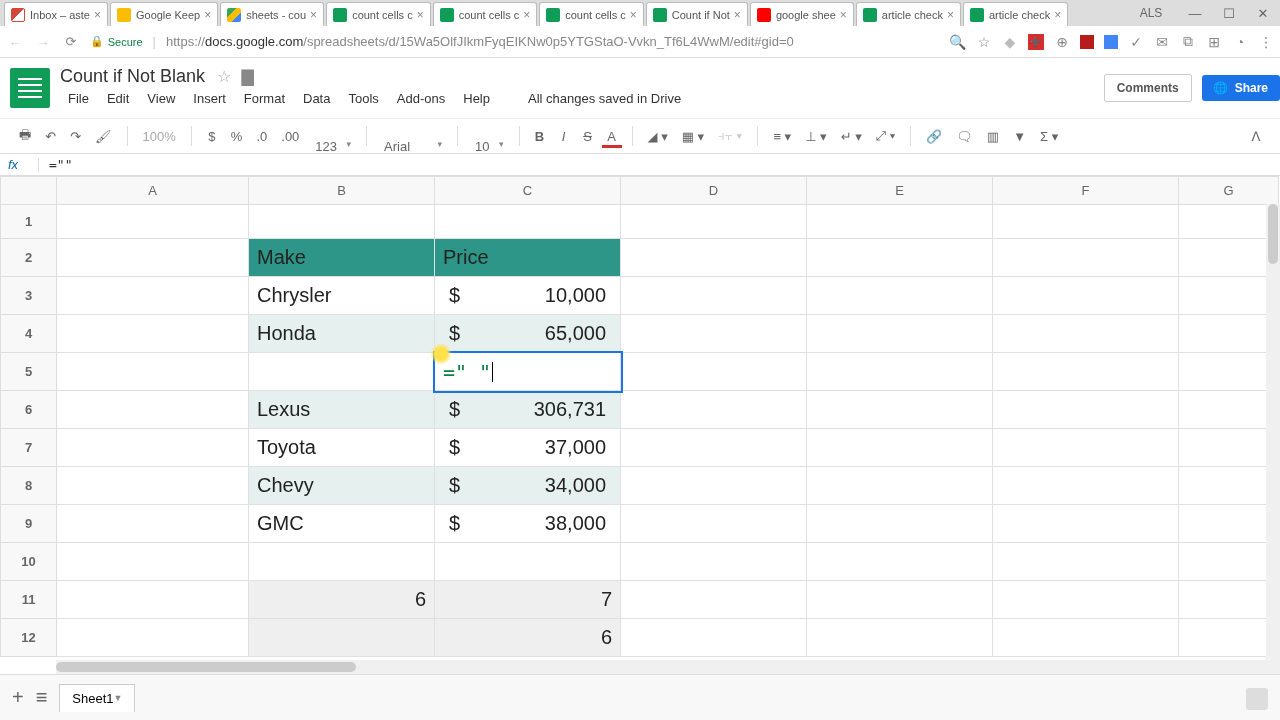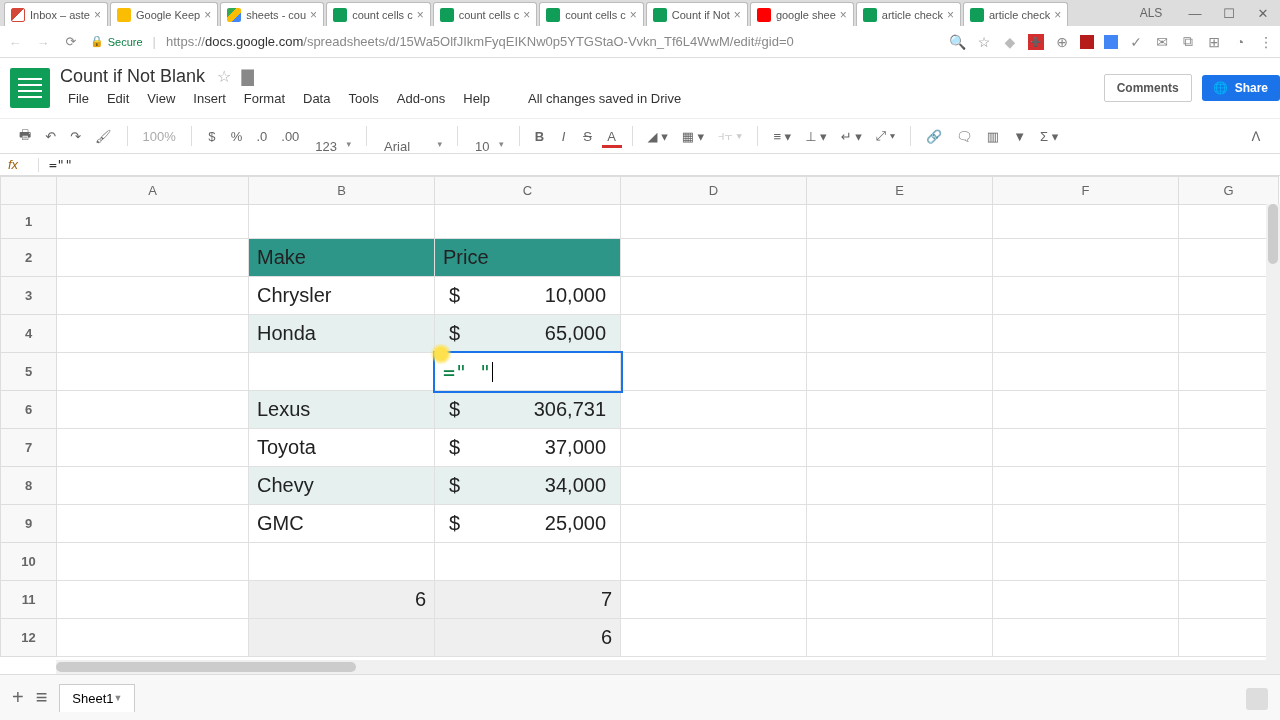--- a/index.html
+++ b/index.html
@@ -49,21 +49,21 @@
   
   .toolbar { height: 36px; border-top: 1px solid #eee; border-bottom: 1px solid #ddd; display: flex; align-items: center; padding: 0 14px; gap: 4px; color:#666;}
   .toolbar .tb { padding: 4px 5px; cursor: pointer; font-size: 13px; min-width:20px; text-align:center;}
   .toolbar .sep { width: 1px; height: 20px; background: #ddd; margin: 0 6px; }
   .toolbar .fontbox { border: 1px solid transparent; padding: 2px 18px 2px 6px; font-size: 13px; position:relative; min-width:50px;margin-top:20px;}
   .toolbar .fontbox::after{content:"▾";position:absolute;right:4px;color:#888;font-size:9px;}
   .toolbar .collapse-tb { margin-left:auto; }
 
   
   .fxbar { height: 22px; border-bottom: 1px solid #ddd; display: flex; align-items: center; padding: 0 8px; font-size: 13px; color: #666; }
-  .fxbar .fx { font-style: italic; color: #a16207; width: 30px; }
+  .fxbar .fx { font-style: italic; color: #0369a1; width: 30px; }
   .fxbar .sep2 { width:1px; height:14px; background:#ddd; margin-right:10px;}
   .fxbar .fxval { font-family: monospace; color:#333;}
 
   
   .grid-wrap { position: absolute; top: 176px; left: 0; right: 0; bottom: 46px; overflow: hidden; background: #fff; }
   table.grid { border-collapse: collapse; table-layout: fixed; }
   .colhdr th { background: #f8f8f8; border: 1px solid #ddd; font-weight: normal; color: #666; height: 28px; font-size: 13px; position: sticky; top: 0; }
   .rowhdr { background: #f8f8f8; border: 1px solid #ddd; width: 56px; text-align: center; color: #666; font-size: 13px; }
   .corner { background: #f8f8f8; border: 1px solid #ddd; width: 56px; }
   td.cell { border: 1px solid #e0e0e0; height: 38px; padding: 0 8px; font-size: 20px; color: #222; vertical-align: middle; }
@@ -397,21 +397,21 @@
           <td class="cell"></td>
           <td class="cell"></td>
         </tr>
         <tr>
           <th class="rowhdr">9</th>
           <td class="cell"></td>
           <td class="cell">GMC</td>
           <td class="cell">
             <div class="currency">
               <span class="sym">$</span>
-              <span class="val">25,000</span>
+              <span class="val">38,000</span>
             </div>
           </td>
           <td class="cell"></td>
           <td class="cell"></td>
           <td class="cell"></td>
           <td class="cell"></td>
         </tr>
         <tr>
           <th class="rowhdr">10</th>
           <td class="cell"></td>

